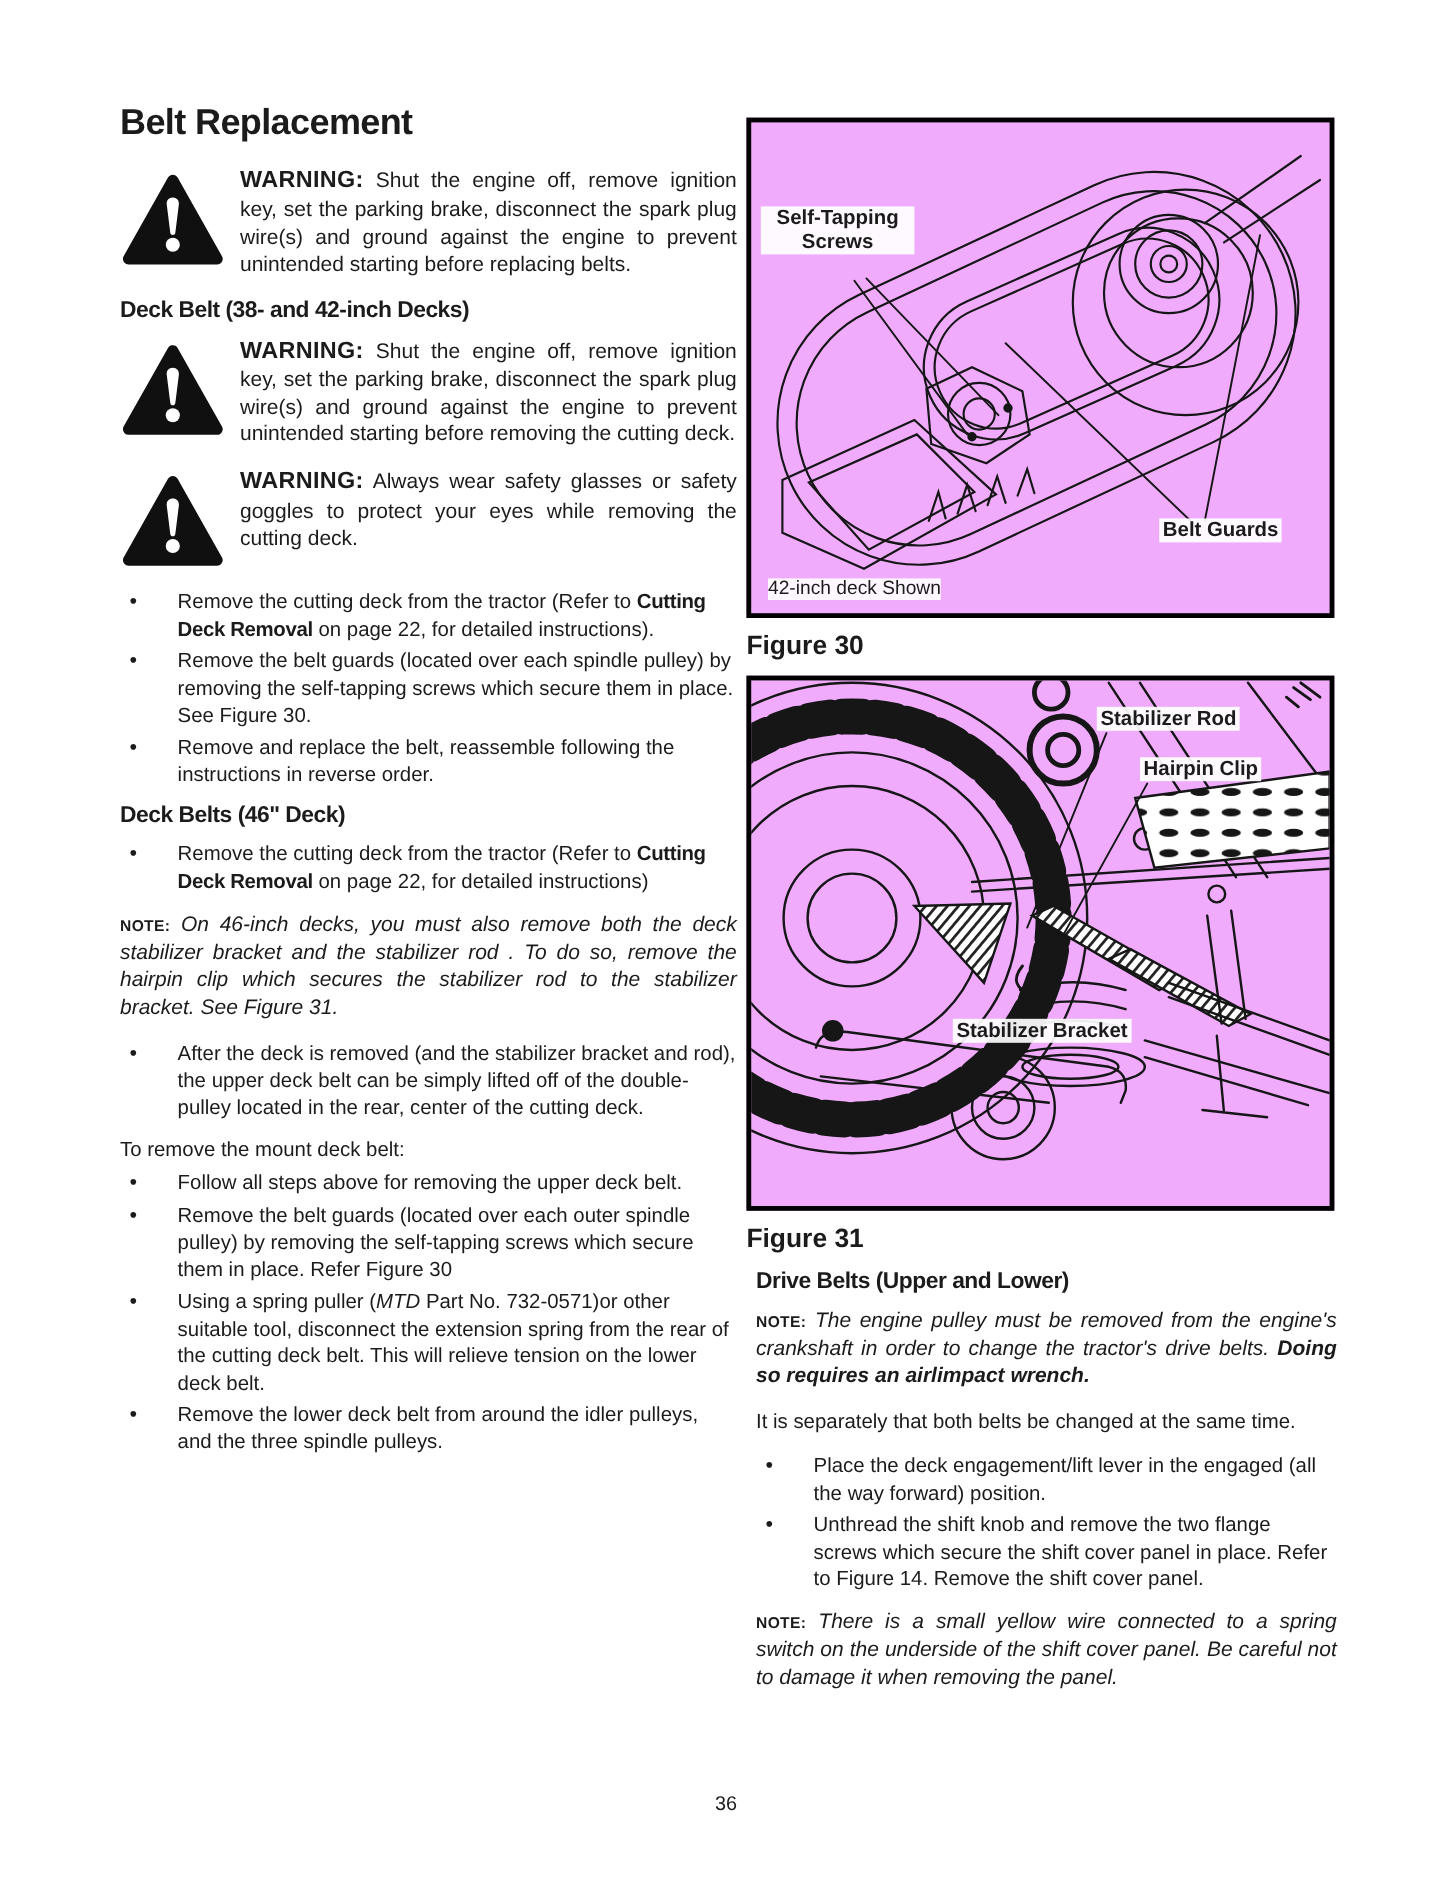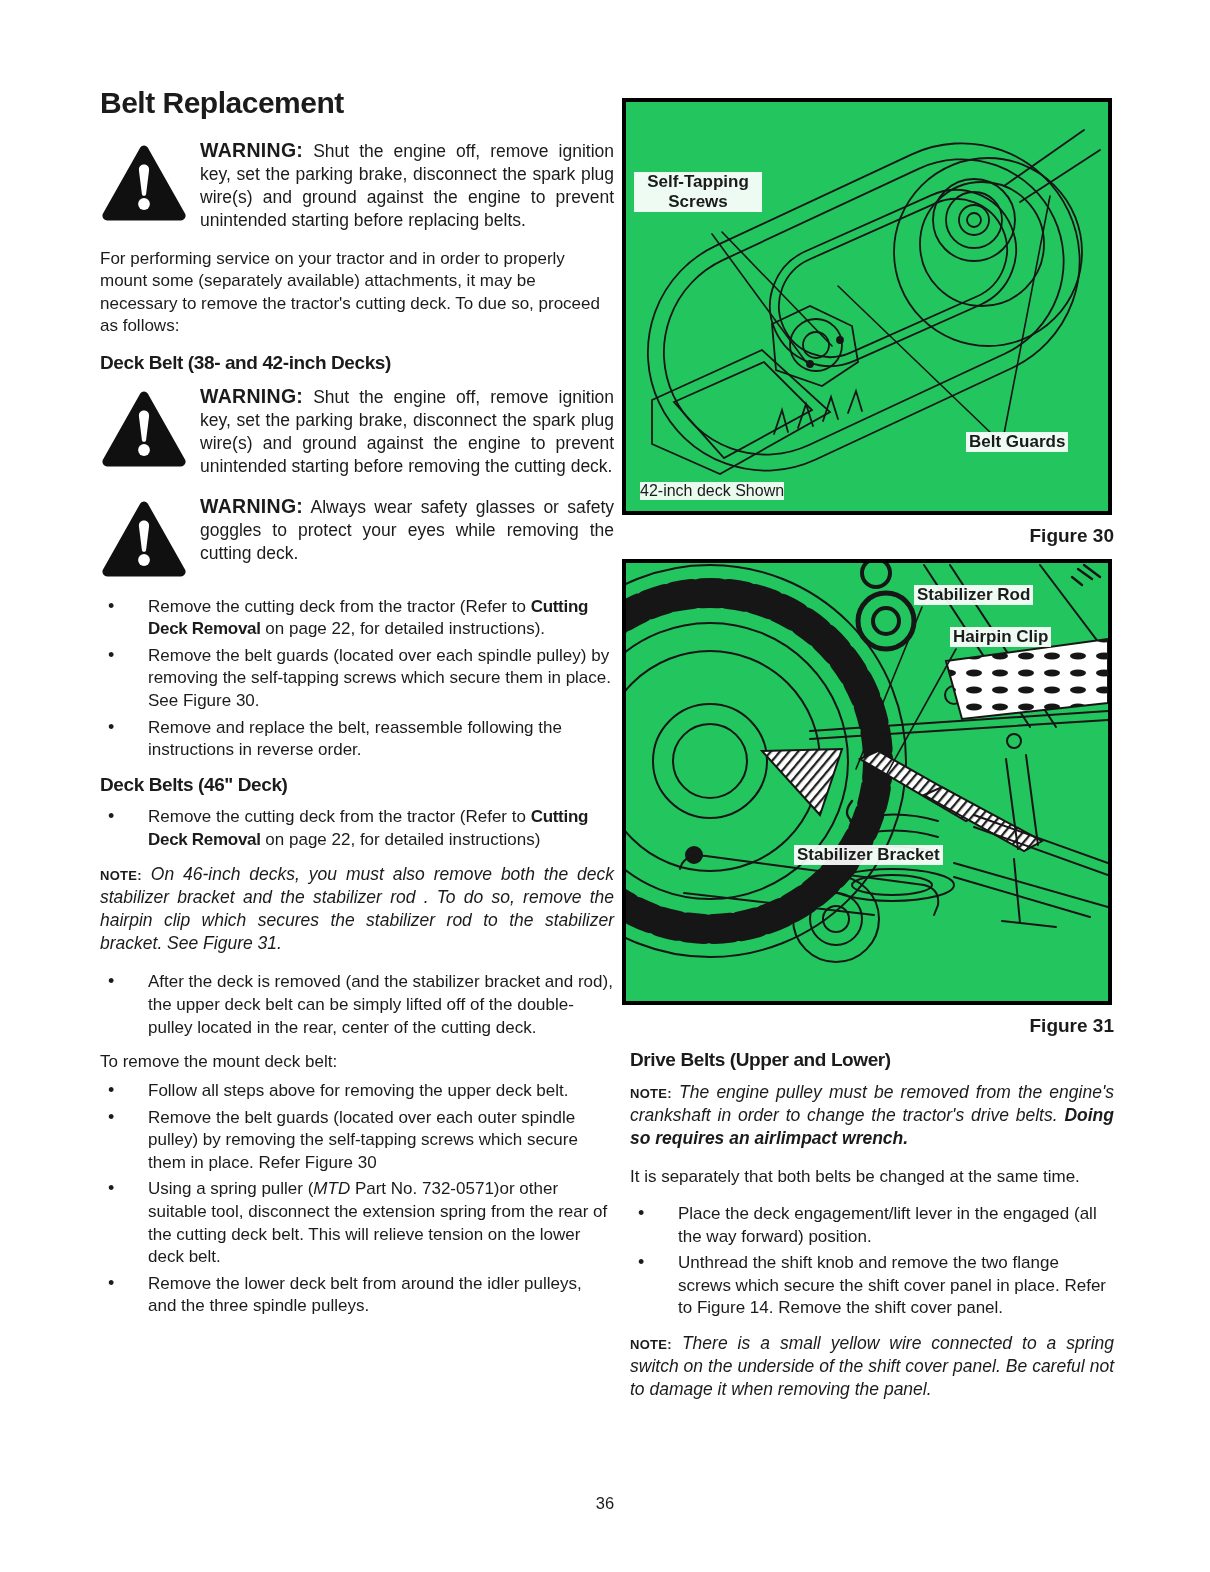--- a/index.html
+++ b/index.html
@@ -34,24 +34,24 @@
     position:relative; font-size:17px; line-height:1.33;
     padding-left:56px; margin:0 0 4px 0;
   }
   ul.bullets li::before {
     content:"\2022"; position:absolute; left:16px; top:-1px; font-size:18px;
   }
   .b { font-weight:700; letter-spacing:-0.3px; }
   .i { font-style:italic; }
 
   .figbox {
-    position:relative; width:490px; border:4px solid #000; background:#22c55e;
+    position:relative; width:490px; border:4px solid #000; background:#f0abfc;
   }
   .figbox svg { display:block; width:100%; }
-  .figcap { text-align:right; font-size:19px; font-weight:700; margin:10px 0 12px 0; }
+  .figcap { text-align:left; font-size:22px; font-weight:700; margin:10px 0 12px 0; }
   .callout {
     position:absolute; font-size:17px; font-weight:700; line-height:1.18;
     background:rgba(255,255,255,0.92); padding:0 3px; white-space:nowrap;
   }
   .callout.center2 { text-align:center; white-space:normal; width:128px; }
   .figsub { position:absolute; font-size:16px; font-weight:400; background:rgba(255,255,255,0.9); }
 
   .page-num { position:absolute; left:0; right:0; top:1494px; text-align:center; font-size:16.5px; }
 </style>
 </head>
@@ -70,21 +70,20 @@
           <path d="M50 24 C54 24 56.5 27 56 31 L52.5 59 C52.2 62 47.8 62 47.5 59 L44 31 C43.5 27 46 24 50 24 Z" fill="#fff"></path>
           <circle cx="50" cy="71" r="7" fill="#fff"></circle>
         </svg>
       </div>
       <div class="warn-body">
         <span class="warn-label">WARNING:</span>
         <span>Shut the engine off, remove ignition key, set the parking brake, disconnect the spark plug wire(s) and ground against the engine to prevent unintended starting before replacing belts.</span>
       </div>
     </div>
 
-    <p class="body">For performing service on your tractor and in order to properly mount some (separately available) attachments, it may be necessary to remove the tractor's cutting deck. To due so, proceed as follows:</p>
 
     <h2 class="sub">Deck Belt (38- and 42-inch Decks)</h2>
 
     <div class="warn">
       <div class="warn-icon">
         <svg viewBox="0 0 100 92" aria-hidden="true">
           <path d="M50 7 L94 85 L6 85 Z" fill="#101010" stroke="#101010" stroke-width="11" stroke-linejoin="round"></path>
           <path d="M50 24 C54 24 56.5 27 56 31 L52.5 59 C52.2 62 47.8 62 47.5 59 L44 31 C43.5 27 46 24 50 24 Z" fill="#fff"></path>
           <circle cx="50" cy="71" r="7" fill="#fff"></circle>
         </svg>

